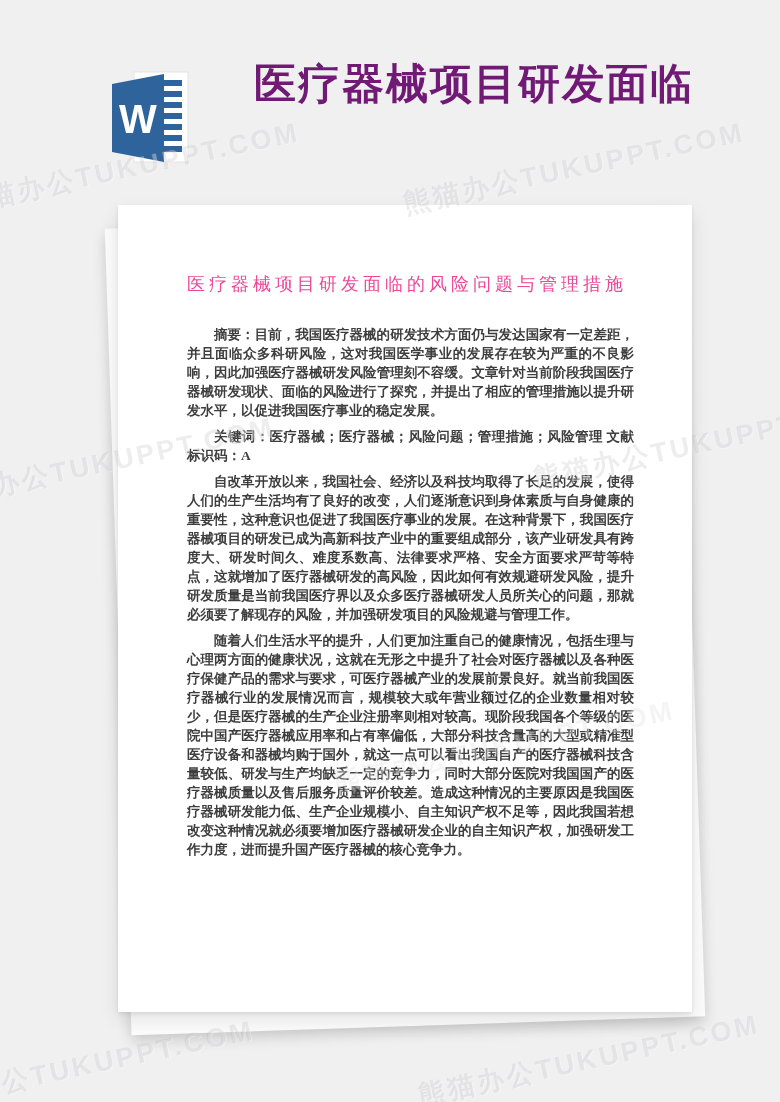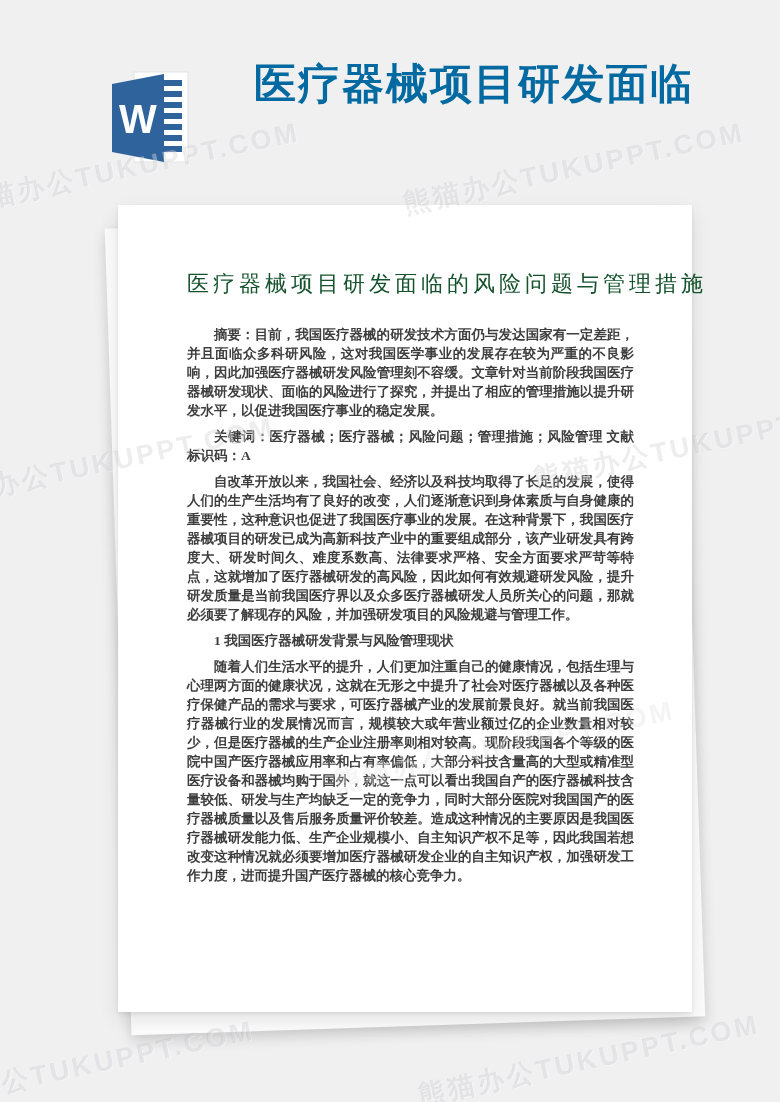--- a/index.html
+++ b/index.html
@@ -7,40 +7,40 @@
     position:relative; width:780px; height:1102px;
     background:#f0f0f1; overflow:hidden;
     font-family:"Liberation Serif","DejaVu Serif",serif;
   }
 
   
   .word-icon { position:absolute; left:110px; top:70px; width:80px; height:96px; z-index:2; }
   .main-title {
     position:absolute; left:254px; top:58px; z-index:2;
     font-size:42px; line-height:53px; font-weight:bold;
-    color:#0369a1; letter-spacing:2px; white-space:nowrap;
+    color:#701a75; letter-spacing:2px; white-space:nowrap;
   }
 
   
   .paper-back {
     position:absolute; left:118px; top:205px; width:574px; height:807px;
     background:#fcfcfd; z-index:1;
     transform:translateY(14px) rotate(-1.9deg);
     box-shadow:0 6px 14px rgba(0,0,0,0.16);
   }
   .paper {
     position:absolute; left:118px; top:205px; width:574px; height:807px;
     background:#ffffff; z-index:3; box-sizing:border-box;
     padding:67px 58px 40px 69px;
     box-shadow:0 2px 4px rgba(0,0,0,0.08), 0 8px 18px rgba(0,0,0,0.10);
     color:#3e3e3e;
   }
   .doc-title {
-    margin:0 0 29px; font-size:22px; line-height:24px;
-    font-weight:normal; letter-spacing:4px; color:#14532d; white-space:nowrap;
+    margin:0 0 29px; font-size:18px; line-height:24px;
+    font-weight:normal; letter-spacing:4px; color:#ec4899; white-space:nowrap;
   }
   .paper p, .paper h3, .paper h4 {
     margin:0 0 7px; font-size:13.5px; line-height:19px;
     font-weight:bold; text-align:justify; text-indent:2em;
     word-break:break-all;
   }
 
   
   .wm {
     position:absolute; z-index:9; pointer-events:none; white-space:nowrap;
@@ -90,17 +90,16 @@
     <div>医疗器械项目研发面临</div>
   </div>
 
   <div class="paper-back"></div>
 
   <div class="paper">
     <h2 class="doc-title">医疗器械项目研发面临的风险问题与管理措施</h2>
     <p>摘要：目前，我国医疗器械的研发技术方面仍与发达国家有一定差距，并且面临众多科研风险，这对我国医学事业的发展存在较为严重的不良影响，因此加强医疗器械研发风险管理刻不容缓。文章针对当前阶段我国医疗器械研发现状、面临的风险进行了探究，并提出了相应的管理措施以提升研发水平，以促进我国医疗事业的稳定发展。</p>
     <p>关键词：医疗器械；医疗器械；风险问题；管理措施；风险管理 文献标识码：A</p>
     <p>自改革开放以来，我国社会、经济以及科技均取得了长足的发展，使得人们的生产生活均有了良好的改变，人们逐渐意识到身体素质与自身健康的重要性，这种意识也促进了我国医疗事业的发展。在这种背景下，我国医疗器械项目的研发已成为高新科技产业中的重要组成部分，该产业研发具有跨度大、研发时间久、难度系数高、法律要求严格、安全方面要求严苛等特点，这就增加了医疗器械研发的高风险，因此如何有效规避研发风险，提升研发质量是当前我国医疗界以及众多医疗器械研发人员所关心的问题，那就必须要了解现存的风险，并加强研发项目的风险规避与管理工作。</p>
-    <h3>1 我国医疗器械研发背景与风险管理现状</h3>
     <p>随着人们生活水平的提升，人们更加注重自己的健康情况，包括生理与心理两方面的健康状况，这就在无形之中提升了社会对医疗器械以及各种医疗保健产品的需求与要求，可医疗器械产业的发展前景良好。就当前我国医疗器械行业的发展情况而言，规模较大或年营业额过亿的企业数量相对较少，但是医疗器械的生产企业注册率则相对较高。现阶段我国各个等级的医院中国产医疗器械应用率和占有率偏低，大部分科技含量高的大型或精准型医疗设备和器械均购于国外，就这一点可以看出我国自产的医疗器械科技含量较低、研发与生产均缺乏一定的竞争力，同时大部分医院对我国国产的医疗器械质量以及售后服务质量评价较差。造成这种情况的主要原因是我国医疗器械研发能力低、生产企业规模小、自主知识产权不足等，因此我国若想改变这种情况就必须要增加医疗器械研发企业的自主知识产权，加强研发工作力度，进而提升国产医疗器械的核心竞争力。</p>
   </div>
 
 </div>
 
 </body></html>

